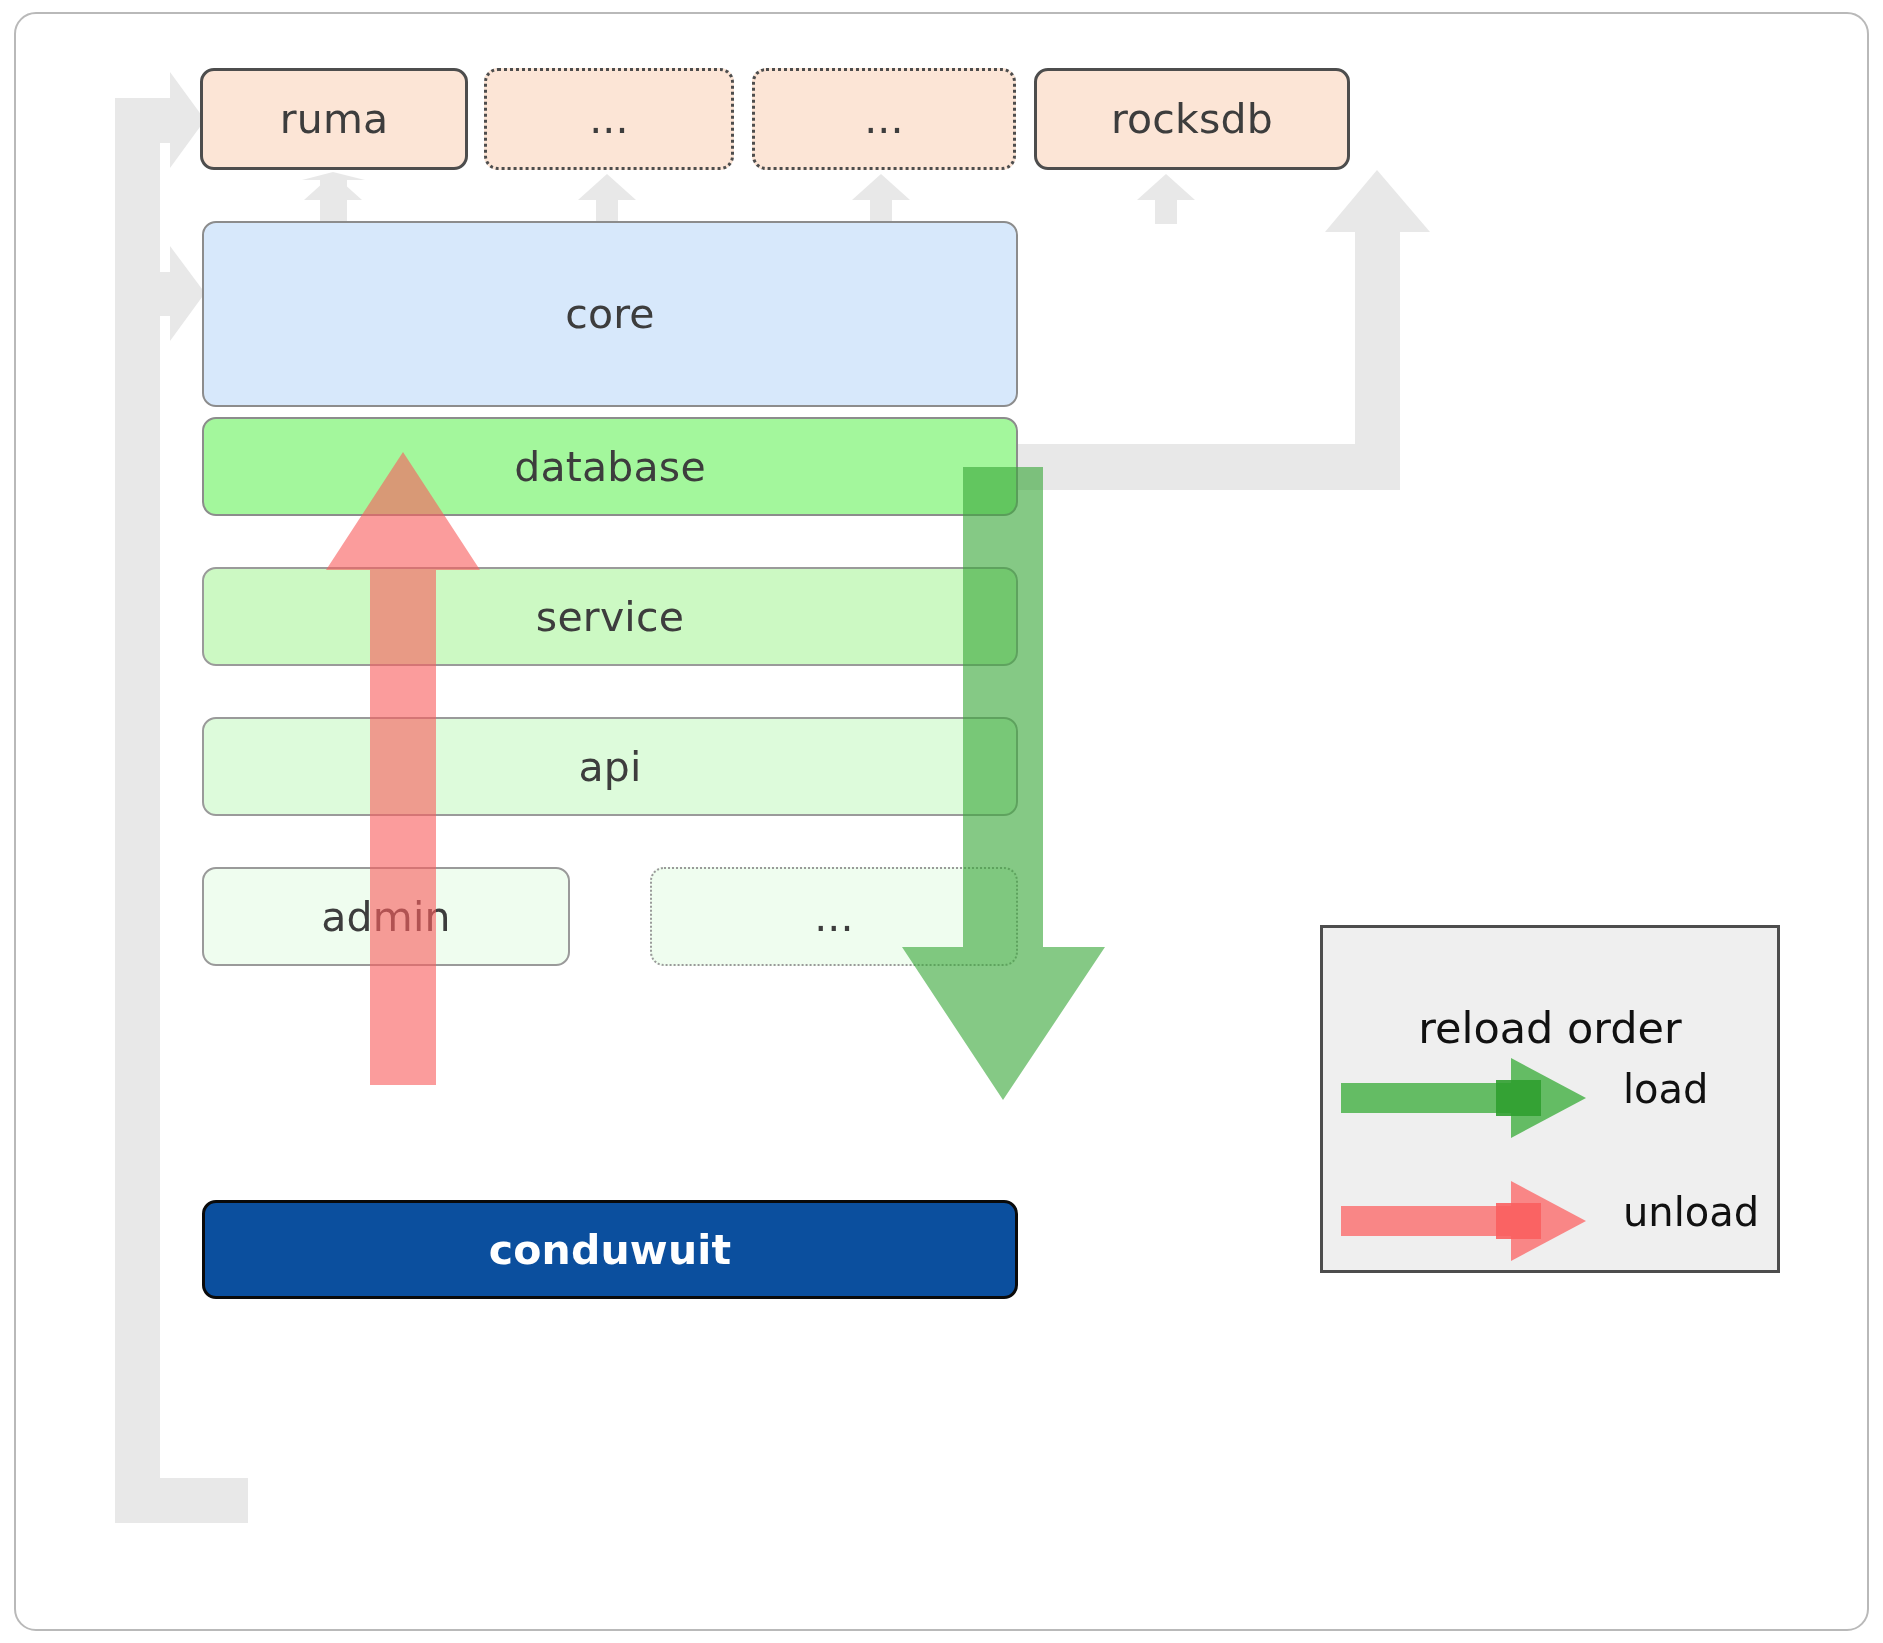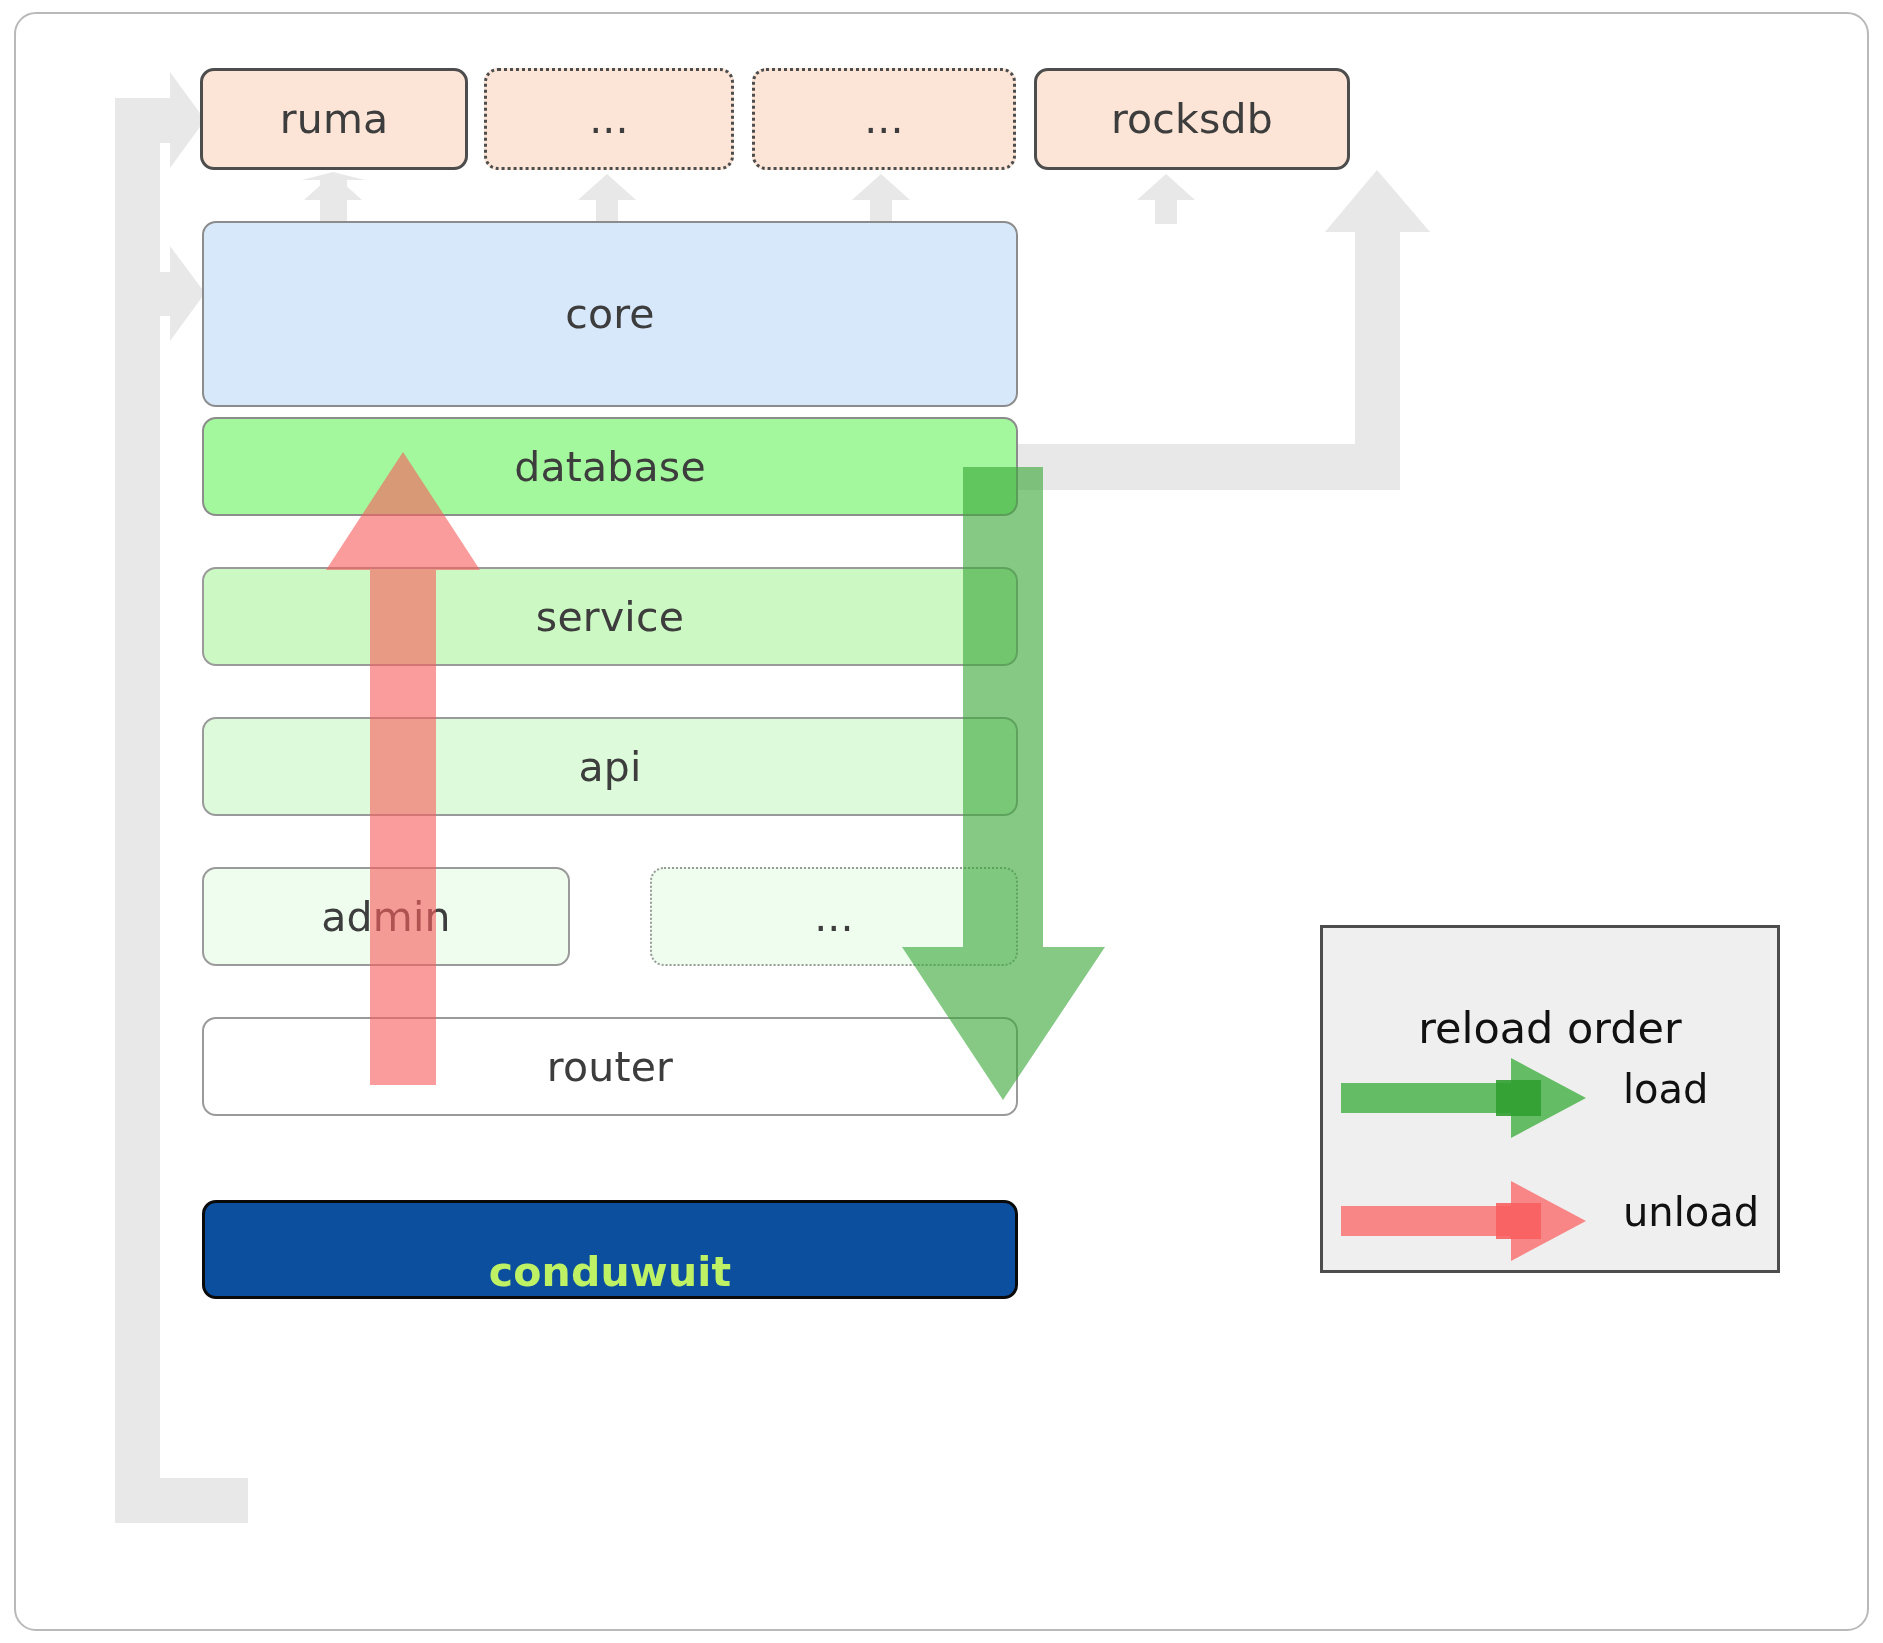--- a/index.html
+++ b/index.html
@@ -28,21 +28,21 @@
   .peach.dotted{border:3px dotted #4d4d4d;}
 
   
   .blue{background:#d7e8fb;border:2px solid #8c8c8c;font-size:41px;}
   .g1{background:#a3f79c;border:2px solid #8c8c8c;font-size:41px;}
   .g2{background:#ccf9c3;border:2px solid #9a9a9a;font-size:41px;}
   .g3{background:#ddfbdb;border:2px solid #9a9a9a;font-size:41px;}
   .g4{background:#effdef;border:2px solid #9a9a9a;font-size:41px;}
   .g4.dotted{border:2px dotted #9a9a9a;}
   .plain{background:#ffffff;border:2px solid #9a9a9a;font-size:41px;}
-  .navy{background:#0b4f9e;border:3px solid #0a0a0a;color:#bef264;font-size:41px;font-weight:bold;align-items:flex-end;}
+  .navy{background:#0b4f9e;border:3px solid #0a0a0a;color:#ffffff;font-size:41px;font-weight:bold;}
 
   
   svg.layer{position:absolute;left:0;top:0;width:1883px;height:1643px;pointer-events:none;}
   svg#conn{z-index:2;}
   svg#flow{z-index:6;}
 
   
   #legend{
     position:absolute;left:1320px;top:925px;width:460px;height:348px;
     background:#efefef;border:3px solid #4d4d4d;box-sizing:border-box;z-index:5;
@@ -115,23 +115,20 @@
   </div>
 
   <div class="node g4" style="left:202px;top:867px;width:368px;height:99px;">
     <span class="lbl">admin</span>
   </div>
 
   <div class="node g4 dotted" style="left:650px;top:867px;width:368px;height:99px;">
     <span class="lbl">...</span>
   </div>
 
-  <div class="node plain" style="left:202px;top:1017px;width:816px;height:99px;">
-    <span class="lbl">router</span>
-  </div>
 
   <div class="node navy" style="left:202px;top:1200px;width:816px;height:99px;">
     <span class="lbl">conduwuit</span>
   </div>
 
   <svg id="flow" class="layer" viewBox="0 0 1883 1643">
 
     <g opacity="0.62">
       <path fill="#f95f5f" d="M370,1085 L436,1085 L436,570 L480,570 L403,452 L326,570 L370,570 Z"></path>
     </g>

